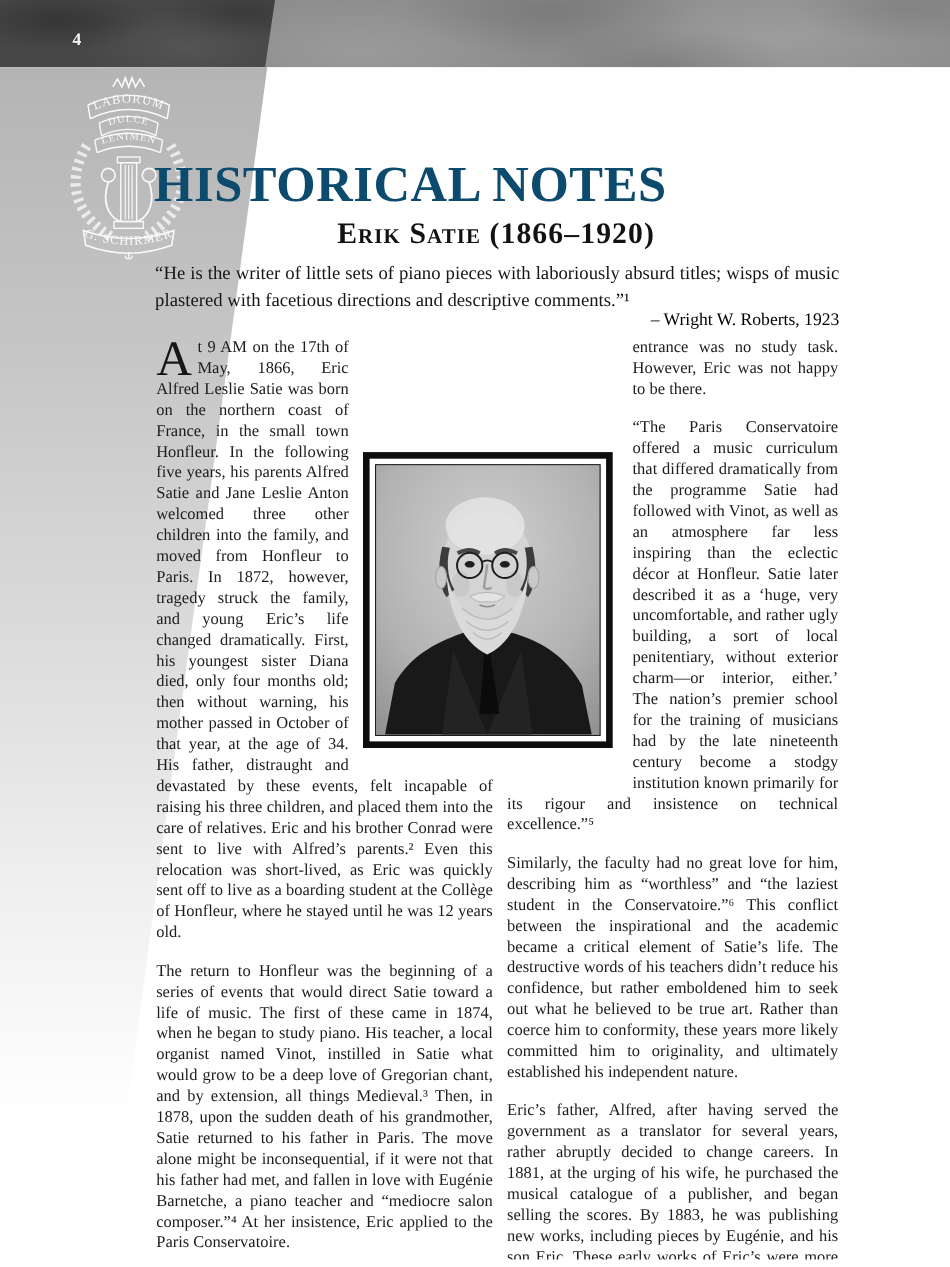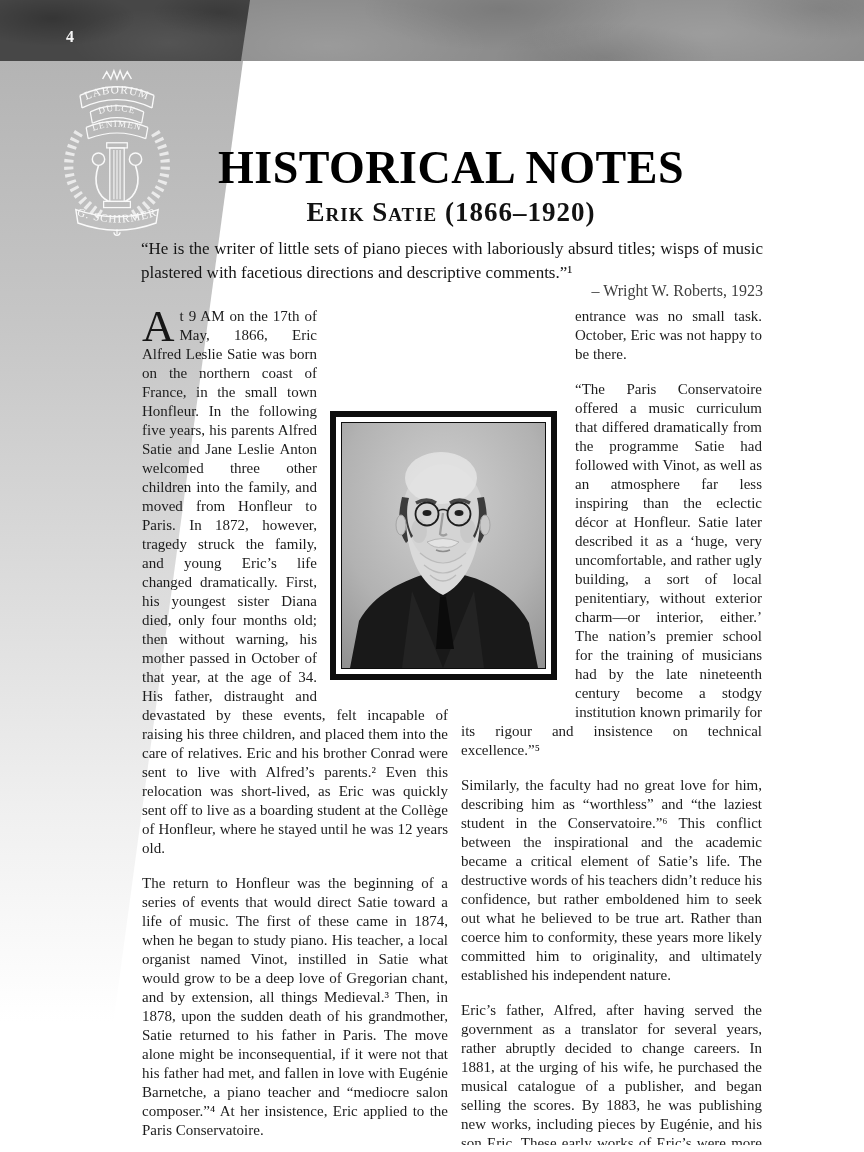--- a/index.html
+++ b/index.html
@@ -37,33 +37,33 @@
     position:absolute;left:0;top:61px;width:250px;height:1091px;
     background:linear-gradient(to bottom,#b4b4b4 0%, #c6c6c6 24%, #d9d9d9 45%, #efefef 68%, #ffffff 88%);
     clip-path:polygon(0 0, 243px 0, 96px 100%, 0 100%);
   }
   
   .logo{position:absolute;left:45px;top:63px;width:144px;height:176px;opacity:.92;}
   .logo text{fill:#ffffff;font-family:"Liberation Serif", serif;}
   .logo path,.logo circle,.logo rect,.logo line{stroke:#ffffff;fill:none;}
   
   .title{
-    position:absolute;left:140px;top:114px;width:622px;text-align:center;
-    font-size:46px;line-height:1;color:#000000;letter-spacing:.5px;white-space:nowrap;
+    position:absolute;left:140px;top:114px;width:622px;text-align:left;
+    font-size:46px;line-height:1;color:#0c4a6e;letter-spacing:.5px;white-space:nowrap;
   }
   .subtitle{
     position:absolute;left:140px;top:177px;width:622px;text-align:center;
     font-size:27px;line-height:1;color:#121212;font-variant:small-caps;letter-spacing:1px;
   }
   
   .epigraph{position:absolute;left:141px;top:237px;width:622px;color:#151515;}
   .epigraph-text{
     margin:0;font-size:17px;line-height:24px;text-align:justify;
   }
-  .epigraph-attr{margin-top:-3px;text-align:right;font-size:16px;color:#404040;}
+  .epigraph-attr{margin-top:-3px;text-align:right;font-size:16px;color:#000000;}
   
   .columns{
     position:absolute;left:142px;top:307px;width:620px;height:838px;overflow:hidden;
     display:flex;gap:13px;font-size:15px;line-height:19px;color:#1c1c1c;
     text-align:justify;text-justify:inter-word;
   }
   .col{margin:0;}
   .col-left{width:306px;flex:none;}
   .col-right{width:301px;flex:none;}
   .col p{margin:0 0 16px 0;}
@@ -139,21 +139,21 @@
 
 <div class="columns">
   <div class="col col-left">
     <div class="wrap-spacer-l"></div>
     <p><span class="dropcap">A</span><span>t 9 AM on the 17th of May, 1866, Eric Alfred Leslie Satie was born on the northern coast of France, in the small town Honfleur. In the following five years, his parents Alfred Satie and Jane Leslie Anton welcomed three other children into the family, and moved from Honfleur to Paris. In 1872, however, tragedy struck the family, and young Eric’s life changed dramatically. First, his youngest sister Diana died, only four months old; then without warning, his mother passed in October of that year, at the age of 34. His father, distraught and devastated by these events, felt incapable of raising his three children, and placed them into the care of relatives. Eric and his brother Conrad were sent to live with Alfred’s parents.²  Even this relocation was short-lived, as Eric was quickly sent off to live as a boarding student at the Collège of Honfleur, where he stayed until he was 12 years old.</span></p>
     <p>The return to Honfleur was the beginning of a series of events that would direct Satie toward a life of music. The first of these came in 1874, when he began to study piano. His teacher, a local organist named Vinot, instilled in Satie what would grow to be a deep love of Gregorian chant, and by extension, all things Medieval.³ Then, in 1878, upon the sudden death of his grandmother, Satie returned to his father in Paris. The move alone might be inconsequential, if it were not that his father had met, and fallen in love with Eugénie Barnetche, a piano teacher and “mediocre salon composer.”⁴ At her insistence, Eric applied to the Paris Conservatoire.</p>
 
   </div>
   <div class="col col-right">
     <div class="wrap-spacer-r"></div>
-    <p>entrance was no small task. October, Eric was not happy to be there.</p>
+    <p>entrance was no study task. However, Eric was not happy to be there.</p>
     <p>“The Paris Conservatoire offered a music curriculum that differed dramatically from the programme Satie had followed with Vinot, as well as an atmosphere far less inspiring than the eclectic décor at Honfleur. Satie later described it as a ‘huge, very uncomfortable, and rather ugly building, a sort of local penitentiary, without exterior charm—or interior, either.’ The nation’s premier school for the training of musicians had by the late nineteenth century become a stodgy institution known primarily for its rigour and insistence on technical excellence.”⁵</p>
     <p>Similarly, the faculty had no great love for him, describing him as “worthless” and “the laziest student in the Conservatoire.”⁶ This conflict between the inspirational and the academic became a critical element of Satie’s life. The destructive words of his teachers didn’t reduce his confidence, but rather emboldened him to seek out what he believed to be true art. Rather than coerce him to conformity, these years more likely committed him to originality, and ultimately established his independent nature.</p>
     <p>Eric’s father, Alfred, after having served the government as a translator for several years, rather abruptly decided to change careers. In 1881, at the urging of his wife, he purchased the musical catalogue of a publisher, and began selling the scores. By 1883, he was publishing new works, including pieces by Eugénie, and his son Eric. These early works of Eric’s were more traditionally conceived, and may have been</p>
   </div>
 </div>
 
 <div class="photo-frame">
   <div class="photo-inner">
     <svg viewBox="0 0 203 245" preserveAspectRatio="none" aria-hidden="true">
       <defs>

